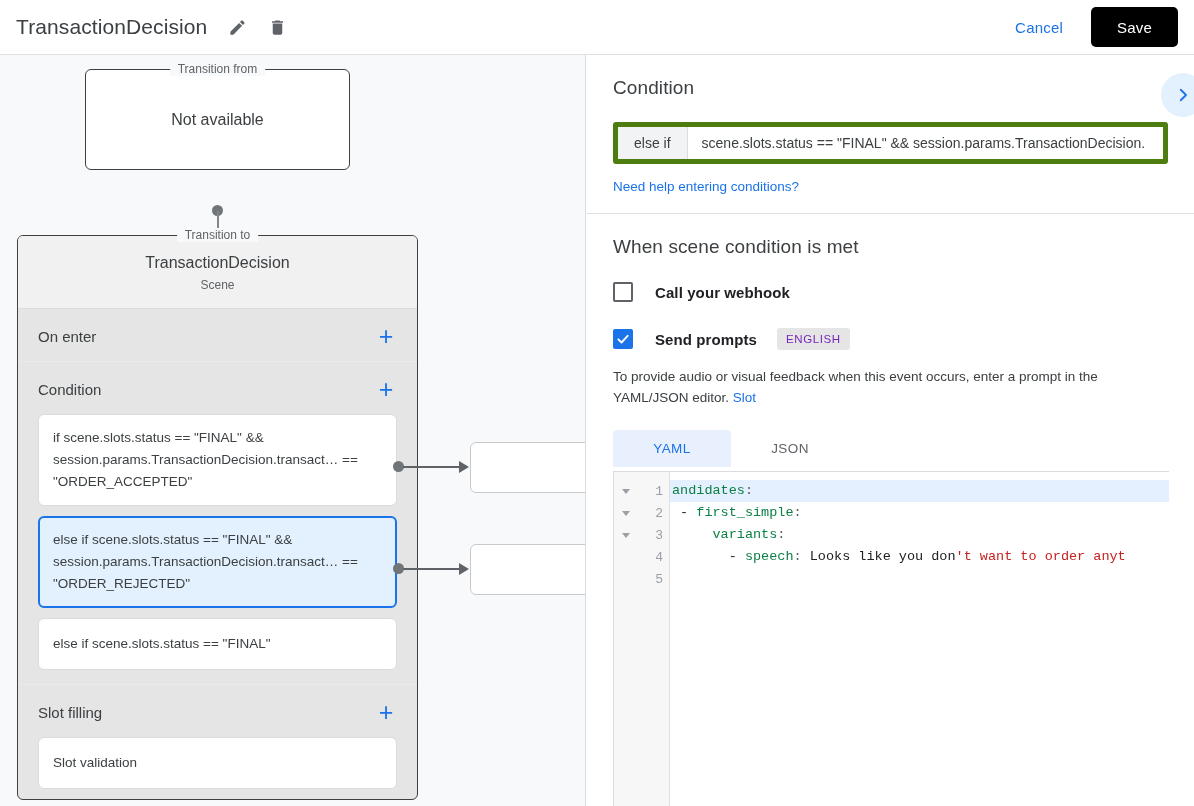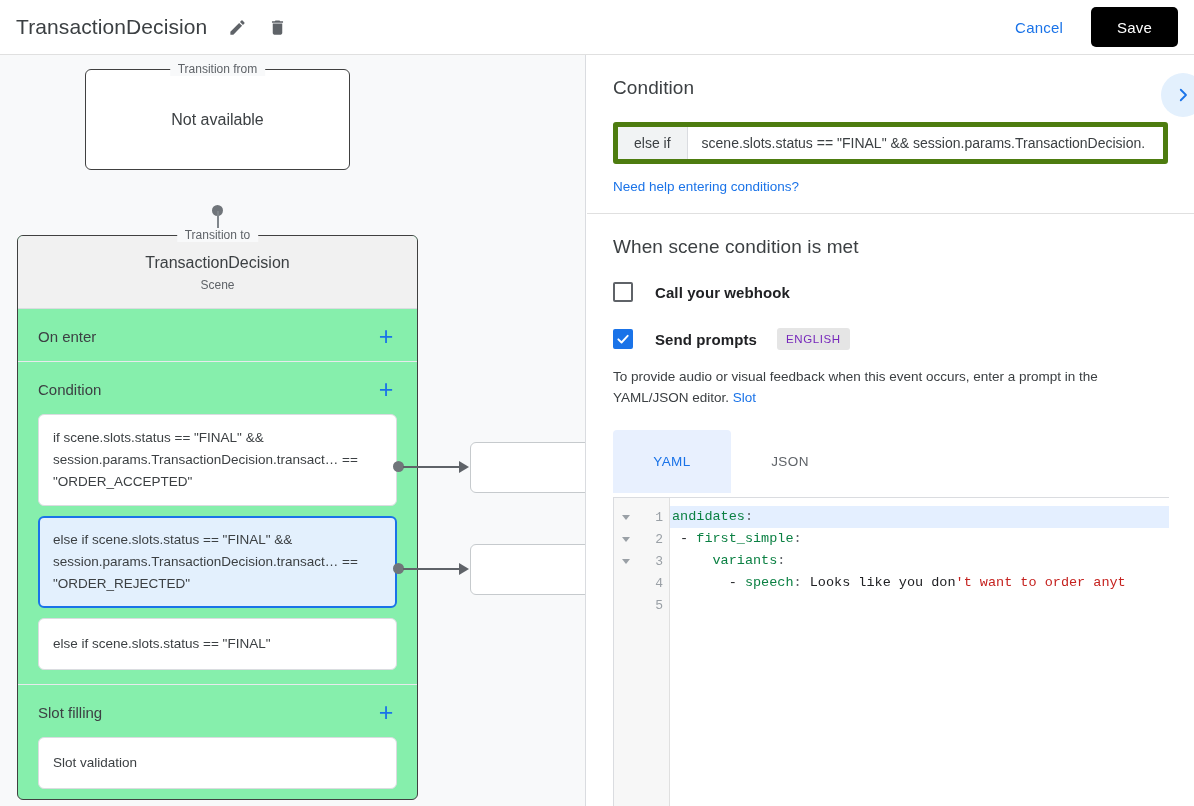--- a/index.html
+++ b/index.html
@@ -77,21 +77,21 @@
   }
   .arrow-down {
     position: absolute; width: 0; height: 0;
     border-left: 6px solid transparent; border-right: 6px solid transparent;
     border-top: 10px solid #80868b;
   }
 
   
   .trans-to {
     left: 17px; top: 180px; width: 401px; height: 565px;
-    background: #86efac;
+    background: #e5e5e5;
   }
   .trans-to .scene-head {
     background: #f1f1f1; border-radius: 5px 5px 0 0;
     padding: 18px 0 16px; text-align: center;
     border-bottom: 1px solid #dadce0;
   }
   .scene-name { font-size: 16px; color: #3c4043; }
   .scene-sub { font-size: 12px; color: #5f6368; margin-top: 6px; }
 
   .section { border-bottom: 1px solid #e8eaed; }
@@ -191,21 +191,21 @@
   }
   .desc {
     margin-top: 16px; font-size: 13.5px; color: #3c4043; line-height: 21px;
     max-width: 560px;
   }
   .desc a { color: #1a73e8; text-decoration: none; cursor: pointer; }
 
   .tabs { display: flex; margin-top: 22px; }
   .tab {
     font-size: 13.5px; font-weight: 500; letter-spacing: .4px;
-    padding: 24px 0; width: 118px; text-align: center; cursor: pointer;
+    padding: 11px 0; width: 118px; text-align: center; cursor: pointer;
     border-radius: 4px 4px 0 0;
   }
   .tab.active { color: #1a73e8; background: #e8f0fe; }
   .tab.inactive { color: #5f6368; }
 
   .editor {
     margin-top: 4px; margin-right: -1px;
     border-top: 1px solid #dadce0; border-left: 1px solid #dadce0;
     height: 335px; display: flex; background: #fff; overflow: hidden;
   }

